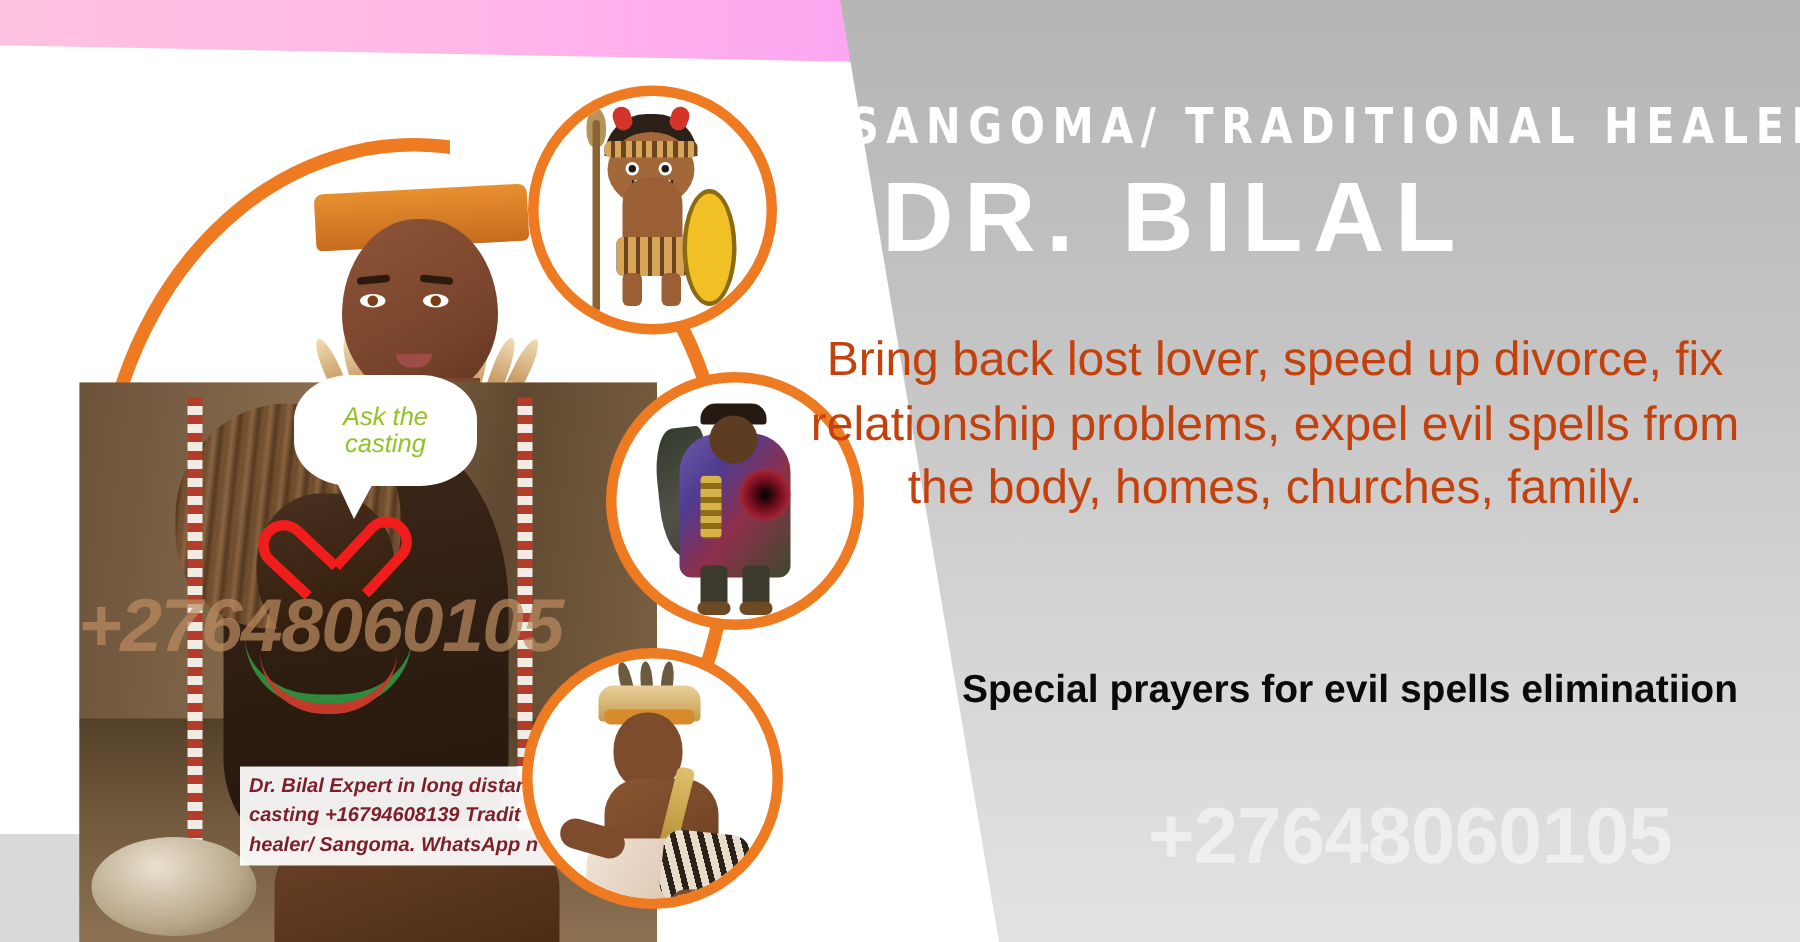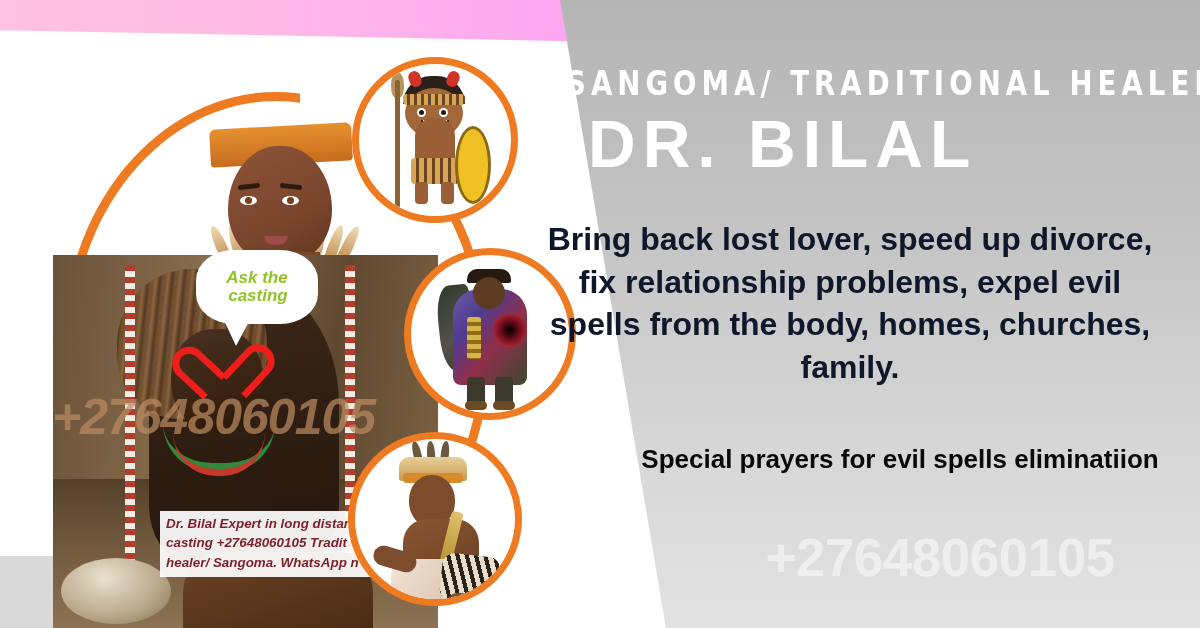--- a/index.html
+++ b/index.html
@@ -176,22 +176,22 @@
     background:#fff;border-radius:38px/30px;
     box-shadow:0 0 0 0 transparent;
     display:flex;align-items:center;justify-content:center;
   }
   .bubble-tail{
     position:absolute;left:222px;top:316px;width:0;height:0;
     border-left:14px solid transparent;border-right:16px solid transparent;
     border-top:30px solid #fff;
   }
   .bubble-text{
-    font-size:17px;font-weight:bold;font-style:italic;color:#93c225;
-    line-height:1.05;text-align:right;
+    font-size:17px;font-weight:normal;font-style:italic;color:#93c225;
+    line-height:1.05;text-align:center;
   }
 
   
   .wm-photo{
     position:absolute;left:52px;top:388px;
     font-size:50px;font-weight:bold;font-style:italic;
     color:rgba(186,138,97,.72);
     letter-spacing:-1px;white-space:nowrap;
   }
 
@@ -277,21 +277,21 @@
     font-family:"DejaVu Sans Condensed","Liberation Sans",sans-serif;
     transform:scaleX(.93);transform-origin:left center;
   }
   .bigname{
     position:absolute;left:588px;top:106px;width:600px;
     font-size:66px;font-weight:bold;color:#ffffff;
     letter-spacing:7px;white-space:nowrap;
   }
   .redblock{
     position:absolute;left:540px;top:218px;width:620px;
-    font-size:32px;font-weight:bold;color:#0f172a;
+    font-size:32px;font-weight:normal;color:#c2410c;
     line-height:1.33;text-align:center;
   }
   .blackblock{
     position:absolute;left:620px;top:443px;width:560px;
     font-size:26px;font-weight:bold;color:#0a0a0a;
     line-height:1.3;text-align:center;
   }
   .wm-right{
     position:absolute;left:680px;top:527px;width:520px;
     font-size:53px;font-weight:bold;color:rgba(255,255,255,.50);
@@ -361,21 +361,21 @@
     <div class="bubble-text">
       <span>Ask the</span><br>
       <span>casting</span>
     </div>
   </div>
 
   <div class="wm-photo">+27648060105</div>
 
   <div class="caption">
     <p>Dr. Bilal Expert in long distan</p>
-    <p>casting +27648060105 Tradit</p>
+    <p>casting +16794608139 Tradit</p>
     <p>healer/ Sangoma. WhatsApp n</p>
   </div>
 
   <div class="circ circ-1">
     <div class="c1-spearhead"></div>
     <div class="c1-spear"></div>
     <div class="c1-hair"></div>
     <div class="c1-head"></div>
     <div class="c1-band"></div>
     <div class="c1-eye" style="left:58px;"></div>

